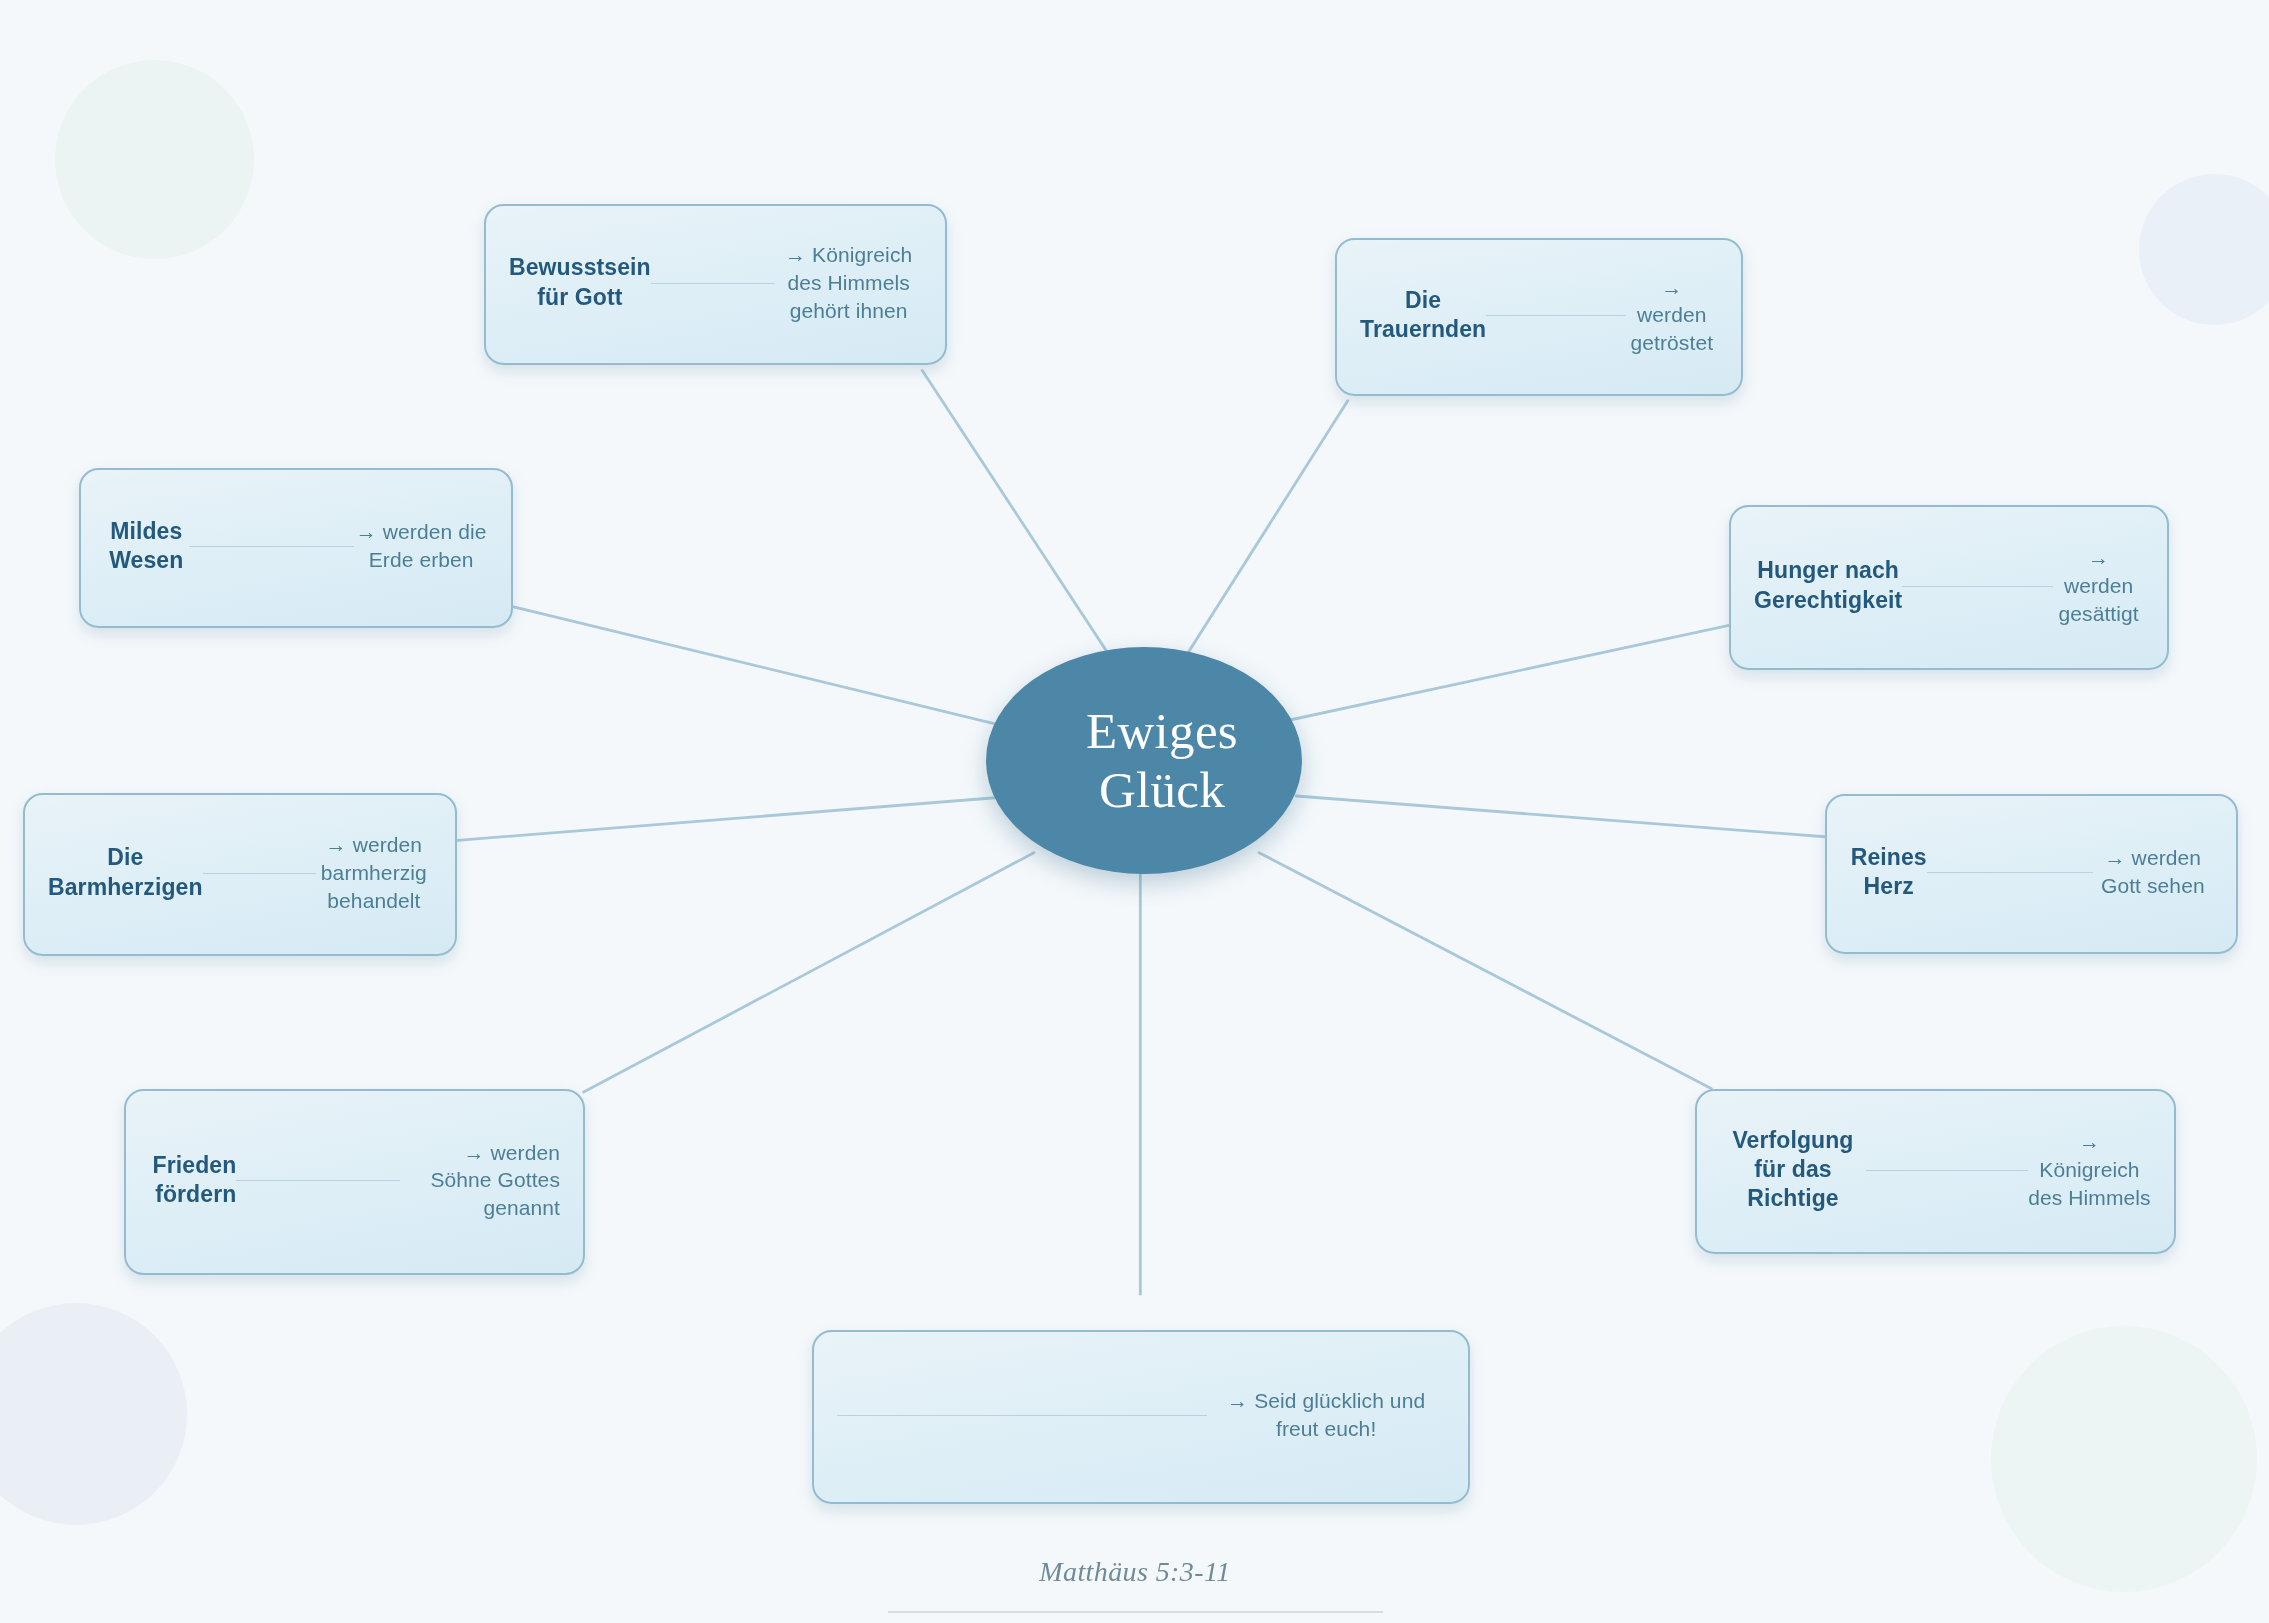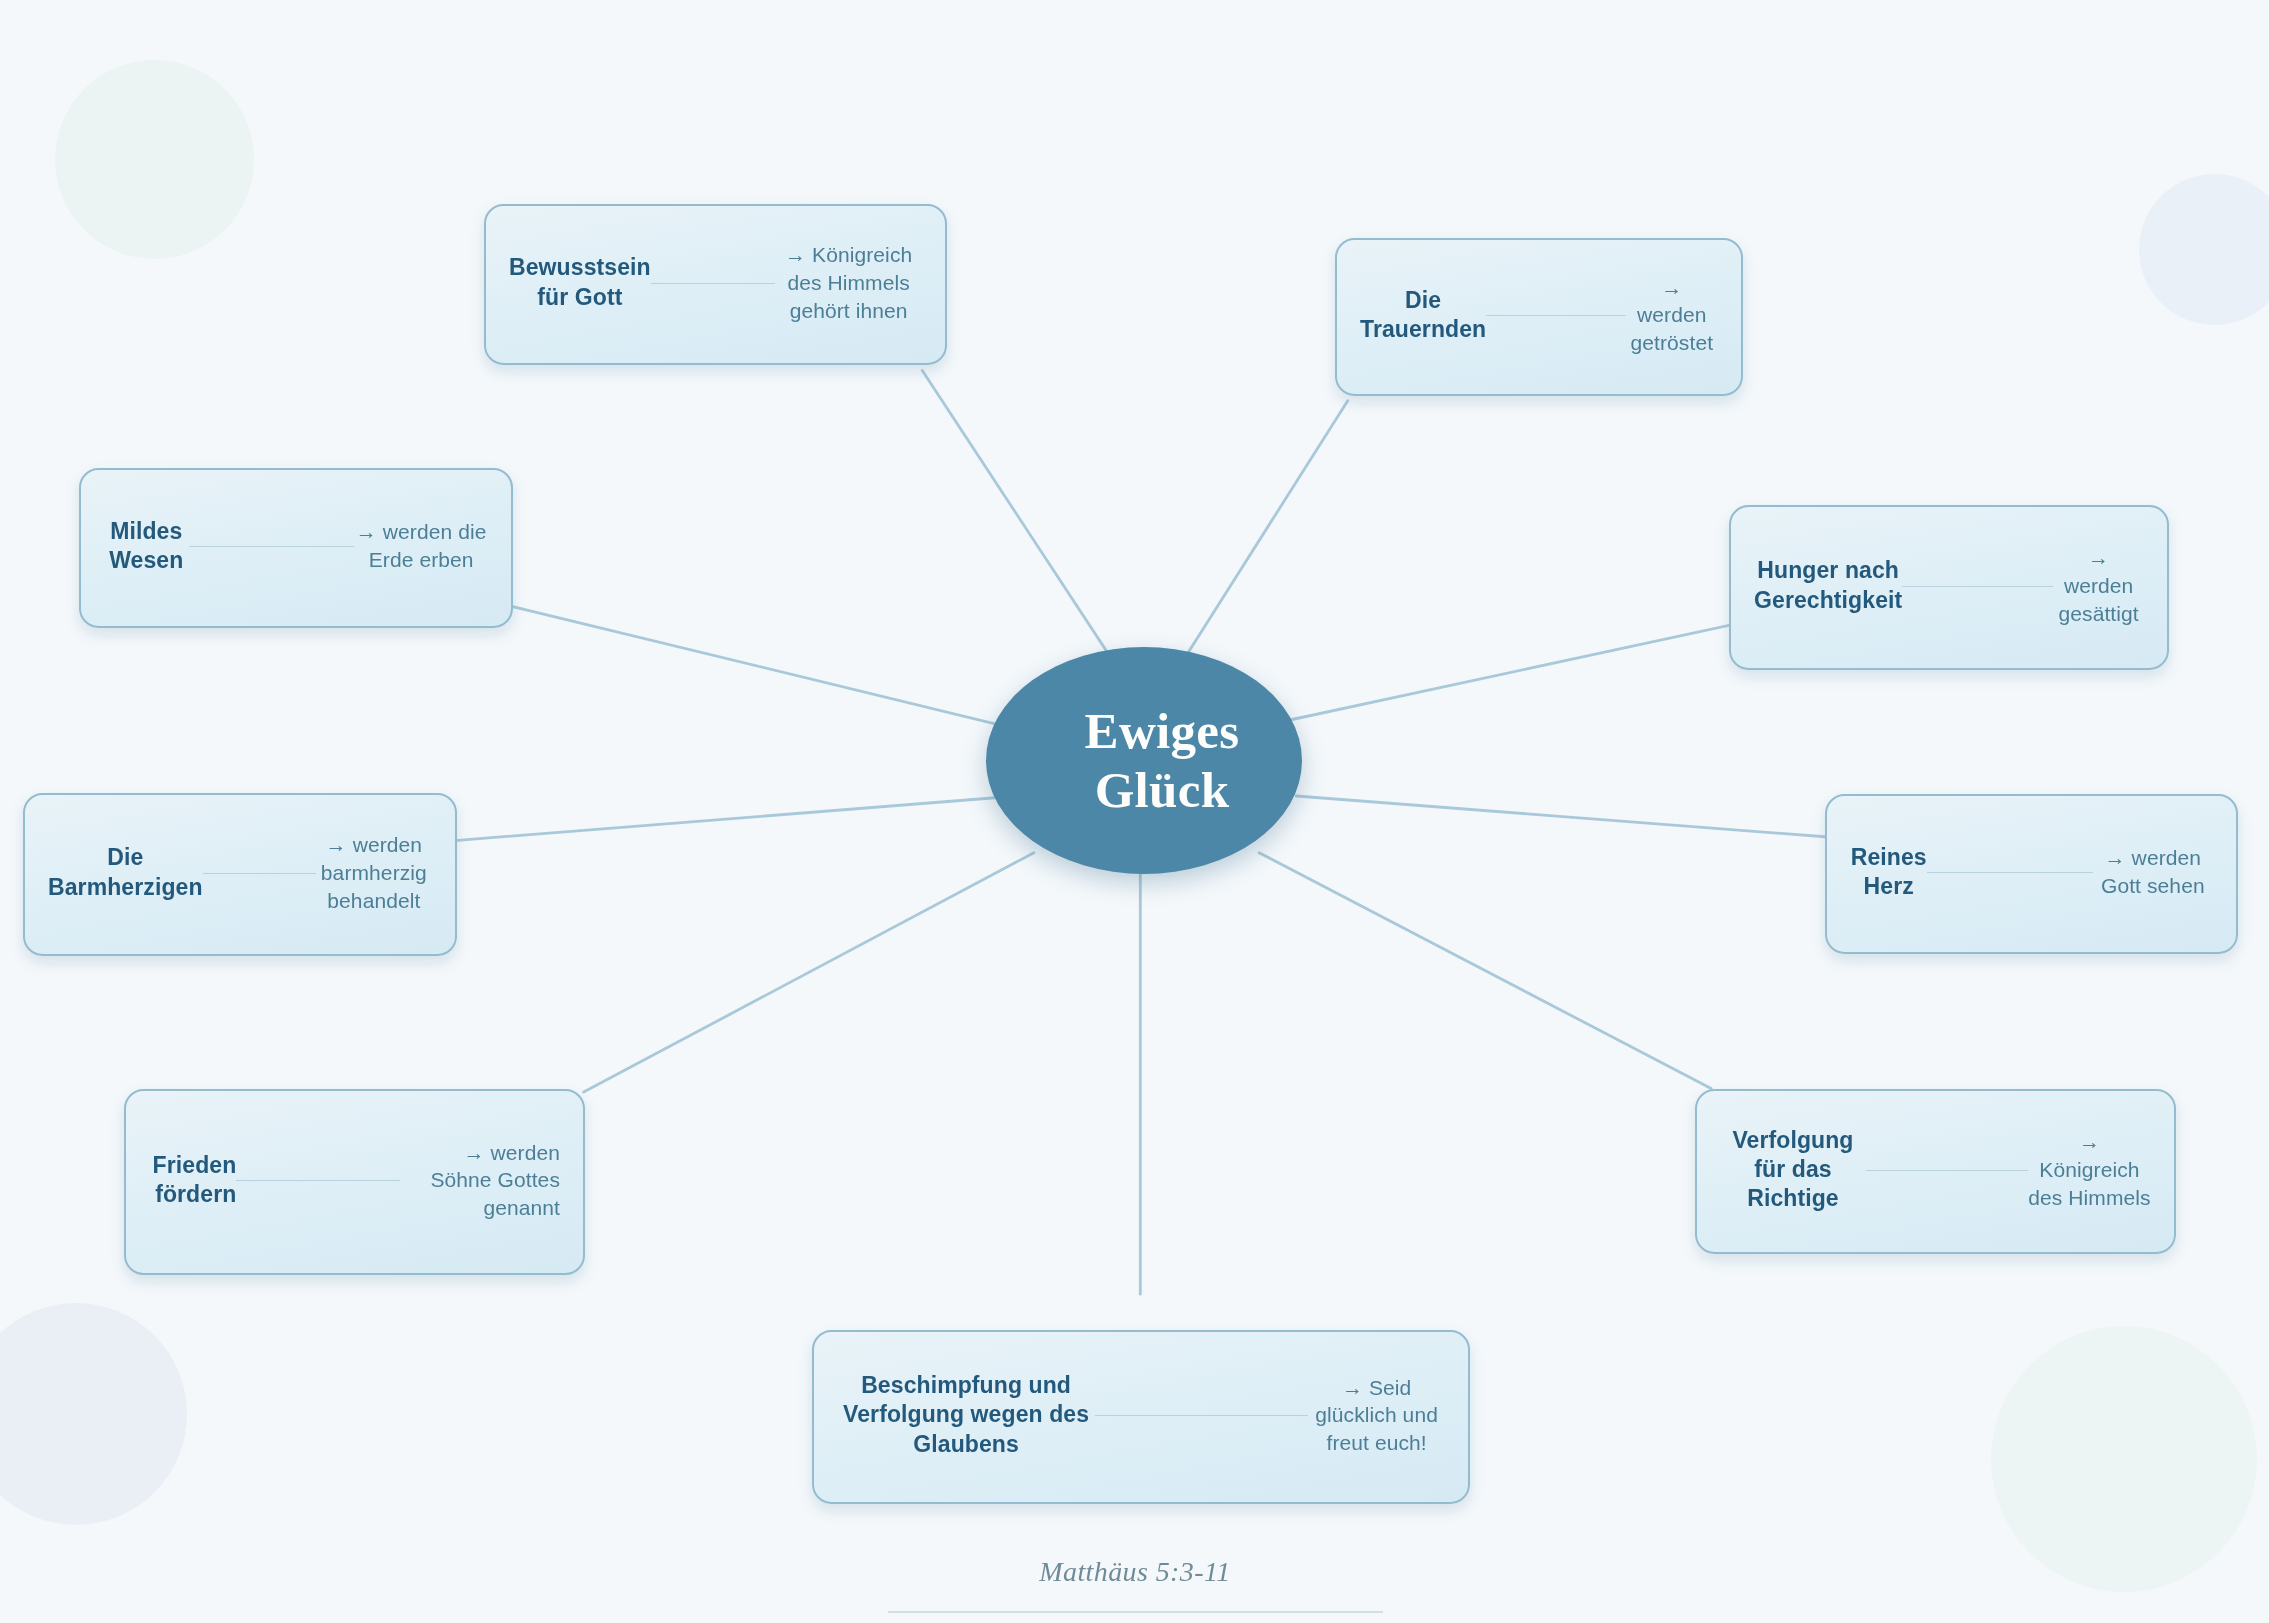--- a/index.html
+++ b/index.html
@@ -51,21 +51,21 @@
     background: #4d87a8;
     box-shadow: 0 8.9px 23px rgba(60,110,140,0.30);
     display: flex;
     align-items: center;
     justify-content: center;
     text-align: center;
   }
   .center-label {
     color: #fdfdfb;
     font-family: "Liberation Serif", serif;
-    font-weight: 700;
+    font-weight: 400;
     font-size: 51px;
     line-height: 1.14;
     letter-spacing: 0.3px;
     white-space: pre-line;
     margin-left: 36px;
   }
 
   
   .card {
     position: absolute;
@@ -185,21 +185,20 @@
         <div class="card-title">Frieden fördern</div>
         <div class="card-divider"></div>
         <div class="card-promise">→ werden Söhne Gottes genannt</div>
       </div>
       <div class="card" style="left: 1695px; top: 1089px; width: 481px; height: 165px;">
         <div class="card-title">Verfolgung für das Richtige</div>
         <div class="card-divider"></div>
         <div class="card-promise">→ Königreich des Himmels</div>
       </div>
       <div class="card" style="left: 812px; top: 1330px; width: 658px; height: 174px;">
-        <div class="card-title">Beschimpfung und Verfolgung wegen des Glaubens</div>
         <div class="card-divider"></div>
         <div class="card-promise">→ Seid glücklich und freut euch!</div>
       </div>
     </div>
 
   <div class="citation">
     <div class="citation-text">Matthäus 5:3-11</div>
     <div class="citation-rule"></div>
   </div>
 

